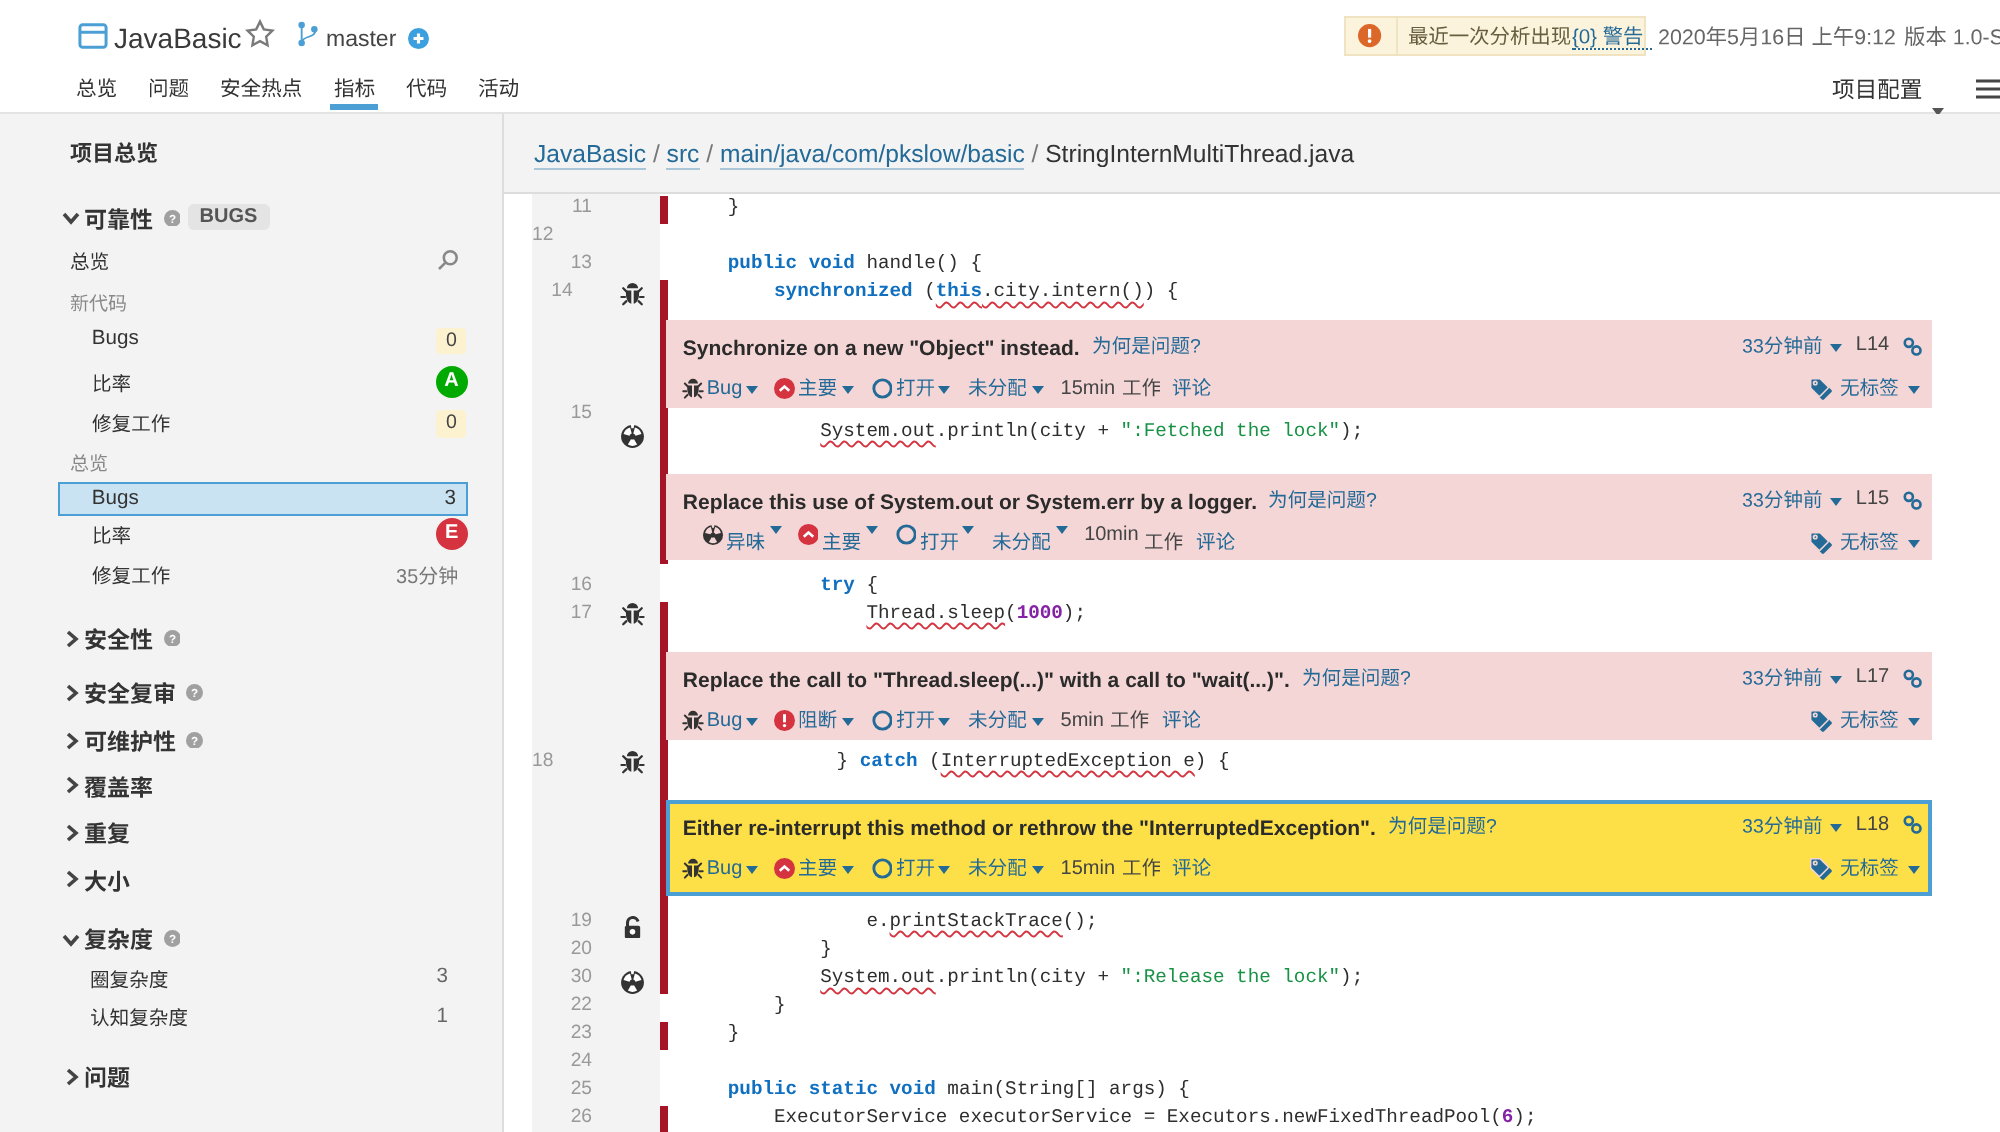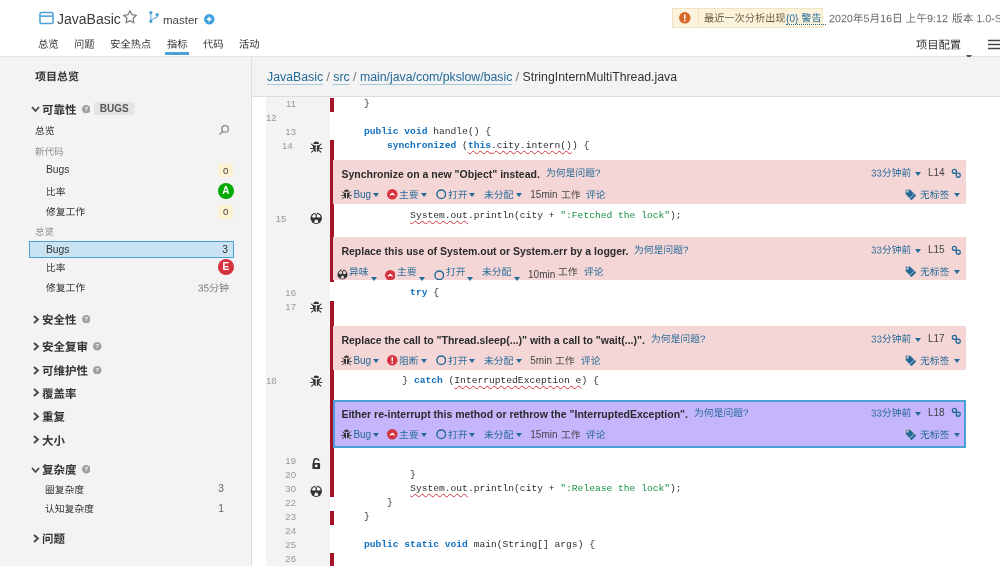--- a/index.html
+++ b/index.html
@@ -220,33 +220,33 @@
   </svg>
 <div class="abs" style="left:252px;top:57px;width:748px;height:509px;background:#f3f3f3"></div>
 <div class="abs" style="left:267px;top:70px;font-size:12.3px;color:#333"><a style="color:#236a97;text-decoration:none;border-bottom:1px solid #a9c7d9">JavaBasic</a><span style="color:#777"> / </span><a style="color:#236a97;text-decoration:none;border-bottom:1px solid #a9c7d9">src</a><span style="color:#777"> / </span><a style="color:#236a97;text-decoration:none;border-bottom:1px solid #a9c7d9">main/java/com/pkslow/basic</a><span style="color:#777"> / </span><span>StringInternMultiThread.java</span></div>
 <div class="abs" style="left:252px;top:96px;width:748px;height:470px;background:#fff;border-top:1px solid #ddd">
     <div class="abs" style="left:14px;top:0;width:64px;height:470px;background:#f3f3f3"></div>
     <span class="abs" style="left:14px;top:-0.5px;width:30px;text-align:right;font-size:9.6px;line-height:14.1px;color:#999">11</span>
     <pre class="abs" style="left:88.8px;top:-0.5px">    }</pre>
     <span class="abs" style="left:14px;top:13.6px;width:30px;text-align:left;font-size:9.6px;line-height:14.1px;color:#999">12</span>
     <span class="abs" style="left:14px;top:27.7px;width:30px;text-align:right;font-size:9.6px;line-height:14.1px;color:#999">13</span>
     <pre class="abs" style="left:88.8px;top:27.7px">    <span class="k">public</span> <span class="k">void</span> handle() {</pre>
-    <span class="abs" style="left:30px;top:41.8px;width:30px;text-align:left;font-size:9.6px;line-height:14.1px;color:#999">14</span>
+    <span class="abs" style="left:14px;top:41.8px;width:30px;text-align:center;font-size:9.6px;line-height:14.1px;color:#999">14</span>
     <span class="abs" style="left:58px;top:43.599999999999994px">
       <svg width="12.5" height="12.5" viewBox="0 0 14 14" style="display:block">
         <g stroke="#333" stroke-width="1.25" stroke-linecap="round" fill="none">
           <path d="M3.7 5.4 1.8 3.5 M10.3 5.4 12.2 3.5 M2.8 8.4 0.8 8.4 M11.2 8.4 13.2 8.4 M3.6 10.7 1.8 12.5 M10.4 10.7 12.2 12.5"></path>
         </g>
         <path d="M3.85 3.45 a3.15 2.9 0 0 1 6.3 0 z" fill="#333"></path>
         <path d="M6.35 4.75 L3.5 4.75 C3.1 6.6 3.3 9.4 4.6 11.1 C5.1 11.7 5.8 12.1 6.35 12.2 Z" fill="#333"></path>
         <path d="M7.65 4.75 L10.5 4.75 C10.9 6.6 10.7 9.4 9.4 11.1 C8.9 11.7 8.2 12.1 7.65 12.2 Z" fill="#333"></path>
       </svg>
     </span>
     <pre class="abs" style="left:88.8px;top:41.8px">        <span class="k">synchronized</span> (<span class="wavy"><span class="k">this</span>.city.intern()</span>) {</pre>
-    <span class="abs" style="left:14px;top:115px;width:30px;text-align:center;font-size:9.6px;line-height:14.1px;color:#999">15</span>
+    <span class="abs" style="left:14px;top:103px;width:30px;text-align:right;font-size:9.6px;line-height:14.1px;color:#999">15</span>
     <span class="abs" style="left:58px;top:114.5px">
       <svg width="12.5" height="12.5" viewBox="0 0 14 14" style="display:block">
         <circle cx="7" cy="7" r="6.4" fill="#333"></circle>
         <path d="M7.85 8.47 A1.7 1.7 0 0 1 6.15 8.47 L4.40 11.50 A5.2 5.2 0 0 0 9.60 11.50 Z" fill="#fff"></path>
         <path d="M7.44 5.36 A1.7 1.7 0 0 1 8.64 6.56 L12.02 5.65 A5.2 5.2 0 0 0 8.35 1.98 Z" fill="#fff"></path>
         <path d="M5.36 6.56 A1.7 1.7 0 0 1 6.56 5.36 L5.65 1.98 A5.2 5.2 0 0 0 1.98 5.65 Z" fill="#fff"></path>
         <path d="M6.36 2.44 A4.6 4.6 0 0 1 7.64 2.44 L8.03 -0.33 A7.4 7.4 0 0 0 5.97 -0.33 Z" fill="#fff"></path>
       </svg>
     </span>
     <pre class="abs" style="left:88.8px;top:111.5px">            <span class="wavy">System.out</span>.println(city + <span class="s">":Fetched the lock"</span>);</pre>
@@ -256,40 +256,42 @@
     <span class="abs" style="left:58px;top:204.4px">
       <svg width="12.5" height="12.5" viewBox="0 0 14 14" style="display:block">
         <g stroke="#333" stroke-width="1.25" stroke-linecap="round" fill="none">
           <path d="M3.7 5.4 1.8 3.5 M10.3 5.4 12.2 3.5 M2.8 8.4 0.8 8.4 M11.2 8.4 13.2 8.4 M3.6 10.7 1.8 12.5 M10.4 10.7 12.2 12.5"></path>
         </g>
         <path d="M3.85 3.45 a3.15 2.9 0 0 1 6.3 0 z" fill="#333"></path>
         <path d="M6.35 4.75 L3.5 4.75 C3.1 6.6 3.3 9.4 4.6 11.1 C5.1 11.7 5.8 12.1 6.35 12.2 Z" fill="#333"></path>
         <path d="M7.65 4.75 L10.5 4.75 C10.9 6.6 10.7 9.4 9.4 11.1 C8.9 11.7 8.2 12.1 7.65 12.2 Z" fill="#333"></path>
       </svg>
     </span>
+    <pre class="abs" style="left:88.8px;top:202.6px">                <span class="wavy">Thread.sleep</span>(<span class="c">1000</span>);</pre>
     <span class="abs" style="left:14px;top:276.6px;width:30px;font-size:9.6px;line-height:14.1px;color:#999">18</span>
     <span class="abs" style="left:58px;top:278.40000000000003px">
       <svg width="12.5" height="12.5" viewBox="0 0 14 14" style="display:block">
         <g stroke="#333" stroke-width="1.25" stroke-linecap="round" fill="none">
           <path d="M3.7 5.4 1.8 3.5 M10.3 5.4 12.2 3.5 M2.8 8.4 0.8 8.4 M11.2 8.4 13.2 8.4 M3.6 10.7 1.8 12.5 M10.4 10.7 12.2 12.5"></path>
         </g>
         <path d="M3.85 3.45 a3.15 2.9 0 0 1 6.3 0 z" fill="#333"></path>
         <path d="M6.35 4.75 L3.5 4.75 C3.1 6.6 3.3 9.4 4.6 11.1 C5.1 11.7 5.8 12.1 6.35 12.2 Z" fill="#333"></path>
         <path d="M7.65 4.75 L10.5 4.75 C10.9 6.6 10.7 9.4 9.4 11.1 C8.9 11.7 8.2 12.1 7.65 12.2 Z" fill="#333"></path>
       </svg>
     </span>
-    <pre class="abs" style="left:81px;top:276.6px">            } <span class="k">catch</span> (<span class="wavy">InterruptedException e</span>) {</pre>
+    <pre class="abs" style="left:97px;top:276.6px">            } <span class="k">catch</span> (<span class="wavy">InterruptedException e</span>) {</pre>
     <span class="abs" style="left:14px;top:356.7px;width:30px;text-align:right;font-size:9.6px;line-height:14.1px;color:#999">19</span>
     <span class="abs" style="left:58px;top:359.9px">
       <svg width="12.5" height="12.5" viewBox="0 0 14 14" style="display:block">
         <path d="M4.2 7.2 V4.8 a3 3 0 0 1 5.9 -0.6" stroke="#333" stroke-width="1.7" fill="none"></path>
         <rect x="2.7" y="6.6" width="8.6" height="7" rx="1" fill="#333"></rect>
         <circle cx="7" cy="10" r="1.55" fill="#fff"></circle>
       </svg>
     </span>
+    <pre class="abs" style="left:88.8px;top:356.7px">                e.<span class="wavy">printStackTrace</span>();</pre>
     <span class="abs" style="left:14px;top:370.8px;width:30px;text-align:right;font-size:9.6px;line-height:14.1px;color:#999">20</span>
     <pre class="abs" style="left:88.8px;top:370.8px">            }</pre>
     <span class="abs" style="left:14px;top:384.9px;width:30px;text-align:right;font-size:9.6px;line-height:14.1px;color:#999">30</span>
     <span class="abs" style="left:58px;top:387.9px">
       <svg width="12.5" height="12.5" viewBox="0 0 14 14" style="display:block">
         <circle cx="7" cy="7" r="6.4" fill="#333"></circle>
         <path d="M7.85 8.47 A1.7 1.7 0 0 1 6.15 8.47 L4.40 11.50 A5.2 5.2 0 0 0 9.60 11.50 Z" fill="#fff"></path>
         <path d="M7.44 5.36 A1.7 1.7 0 0 1 8.64 6.56 L12.02 5.65 A5.2 5.2 0 0 0 8.35 1.98 Z" fill="#fff"></path>
         <path d="M5.36 6.56 A1.7 1.7 0 0 1 6.56 5.36 L5.65 1.98 A5.2 5.2 0 0 0 1.98 5.65 Z" fill="#fff"></path>
         <path d="M6.36 2.44 A4.6 4.6 0 0 1 7.64 2.44 L8.03 -0.33 A7.4 7.4 0 0 0 5.97 -0.33 Z" fill="#fff"></path>
@@ -297,20 +299,21 @@
     </span>
     <pre class="abs" style="left:88.8px;top:384.9px">            <span class="wavy">System.out</span>.println(city + <span class="s">":Release the lock"</span>);</pre>
     <span class="abs" style="left:14px;top:399.0px;width:30px;text-align:right;font-size:9.6px;line-height:14.1px;color:#999">22</span>
     <pre class="abs" style="left:88.8px;top:399.0px">        }</pre>
     <span class="abs" style="left:14px;top:413.1px;width:30px;text-align:right;font-size:9.6px;line-height:14.1px;color:#999">23</span>
     <pre class="abs" style="left:88.8px;top:413.1px">    }</pre>
     <span class="abs" style="left:14px;top:427.2px;width:30px;text-align:right;font-size:9.6px;line-height:14.1px;color:#999">24</span>
     <span class="abs" style="left:14px;top:441.3px;width:30px;text-align:right;font-size:9.6px;line-height:14.1px;color:#999">25</span>
     <pre class="abs" style="left:88.8px;top:441.3px">    <span class="k">public</span> <span class="k">static</span> <span class="k">void</span> main(String[] args) {</pre>
     <span class="abs" style="left:14px;top:455.4px;width:30px;text-align:right;font-size:9.6px;line-height:14.1px;color:#999">26</span>
+    <pre class="abs" style="left:88.8px;top:455.4px">        ExecutorService executorService = Executors.newFixedThreadPool(<span class="c">6</span>);</pre>
     <div class="abs" style="left:78px;top:0.5px;width:3.5px;height:14.1px;background:#a51527"></div>
     <div class="abs" style="left:78px;top:42.8px;width:3.5px;height:142.2px;background:#a51527"></div>
     <div class="abs" style="left:78px;top:203.6px;width:3.5px;height:196.4px;background:#a51527"></div>
     <div class="abs" style="left:78px;top:414.1px;width:3.5px;height:14.099999999999966px;background:#a51527"></div>
     <div class="abs" style="left:78px;top:456.4px;width:3.5px;height:13.600000000000023px;background:#a51527"></div>
     <div class="abs" style="left:81.4px;top:62.8px;width:632.2px;height:43.8px;background:#f4d6d6;">
       <div style="position:absolute;left:8px;top:7px;font-size:10.5px;font-weight:bold;color:#2b2b2b;white-space:nowrap">Synchronize on a new "Object" instead.&nbsp; <svg style="vertical-align:-1.5px;" width="54.5" height="12.2" viewBox="0 -9.31 54.5 12.2">
           <path d="M1.6 -7.7C2 -7.2 2.4 -6.6 2.6 -6.2L3.3 -6.5C3.1 -6.9 2.6 -7.5 2.2 -8ZM4.9 -3.6C5.4 -3 6 -2.2 6.2 -1.7L6.9 -2C6.6 -2.6 6 -3.4 5.5 -3.9ZM4 -8.2V-7.1C4 -6.7 4 -6.3 4 -5.9H0.8V-5.1H3.9C3.7 -3.4 2.9 -1.4 0.5 0.1C0.7 0.2 1 0.5 1.1 0.6C3.6 -1 4.4 -3.2 4.7 -5.1H8C7.9 -1.8 7.8 -0.5 7.5 -0.2C7.4 -0.1 7.2 -0 7 -0C6.8 -0 6.2 -0 5.5 -0.1C5.7 0.1 5.8 0.4 5.8 0.7C6.4 0.7 7 0.7 7.3 0.7C7.7 0.6 7.9 0.6 8.1 0.3C8.5 -0.2 8.7 -1.6 8.8 -5.5C8.8 -5.6 8.8 -5.9 8.8 -5.9H4.7C4.8 -6.3 4.8 -6.7 4.8 -7V-8.2Z M13.1 -7.3V-6.6H17.8V-0.2C17.8 -0 17.7 0 17.5 0C17.3 0 16.6 0 15.8 0C15.9 0.2 16 0.6 16.1 0.8C17 0.8 17.7 0.8 18 0.6C18.4 0.5 18.5 0.3 18.5 -0.2V-6.6H19.2V-7.3ZM14.1 -4.5H15.8V-2.5H14.1ZM13.4 -5.2V-1.1H14.1V-1.8H16.5V-5.2ZM12.4 -8.2C11.9 -6.8 11.1 -5.3 10.2 -4.4C10.3 -4.2 10.5 -3.8 10.6 -3.6C10.9 -4 11.2 -4.4 11.5 -4.8V0.8H12.2V-6C12.6 -6.7 12.9 -7.3 13.1 -8Z M21.9 -5.9H27V-5.1H21.9ZM21.9 -7.3H27V-6.5H21.9ZM21.2 -7.8V-4.6H27.8V-7.8ZM21.9 -2.9C21.6 -1.5 21 -0.4 19.9 0.3C20.1 0.4 20.4 0.7 20.5 0.8C21.1 0.3 21.7 -0.3 22 -1.1C22.8 0.3 24.1 0.6 26.1 0.6H28.8C28.8 0.4 28.9 0.1 29 -0.1C28.5 -0.1 26.5 -0.1 26.1 -0.1C25.7 -0.1 25.3 -0.1 25 -0.2V-1.5H28.2V-2.2H25V-3.3H28.8V-3.9H20.2V-3.3H24.2V-0.3C23.4 -0.5 22.7 -1 22.4 -1.9C22.5 -2.2 22.5 -2.5 22.6 -2.8Z M30.3 -6V0.8H31V-6ZM30.4 -7.8C30.9 -7.2 31.6 -6.5 31.9 -6.1L32.4 -6.5C32.1 -6.9 31.4 -7.6 30.9 -8.1ZM32.9 -7.7V-7H37.6V-0.2C37.6 -0.1 37.5 -0 37.3 -0C37.2 -0 36.6 0 36 -0C36.1 0.2 36.2 0.5 36.2 0.7C37 0.7 37.6 0.7 37.9 0.6C38.2 0.5 38.3 0.2 38.3 -0.2V-7.7ZM32.6 -5.3V-1H33.2V-1.6H36V-5.3ZM33.2 -4.6H35.3V-2.3H33.2Z M40.9 -6H42.9V-5.3H40.9ZM40.9 -7.3H42.9V-6.5H40.9ZM40.3 -7.8V-4.7H43.6V-7.8ZM46 -5.2C45.9 -2.7 45.7 -1.4 43.7 -0.8C43.8 -0.6 44 -0.4 44 -0.3C46.3 -1 46.6 -2.4 46.6 -5.2ZM46.4 -1.8C47 -1.4 47.7 -0.7 48.1 -0.3L48.5 -0.8C48.2 -1.2 47.4 -1.8 46.8 -2.2ZM40.4 -3C40.4 -1.5 40.2 -0.4 39.5 0.4C39.7 0.5 40 0.7 40.1 0.8C40.4 0.3 40.7 -0.3 40.8 -1C41.7 0.3 43.1 0.6 45.2 0.6H48.4C48.4 0.4 48.5 0.1 48.6 -0.1C48.1 -0 45.7 -0 45.2 -0C44.1 -0 43.1 -0.1 42.3 -0.4V-1.8H43.9V-2.4H42.3V-3.4H44.1V-4H39.7V-3.4H41.7V-0.8C41.4 -1 41.1 -1.3 40.9 -1.7C41 -2.1 41 -2.5 41 -2.9ZM44.5 -6.2V-2.1H45.1V-5.7H47.4V-2.1H48.1V-6.2H46.2C46.4 -6.5 46.5 -6.9 46.6 -7.2H48.6V-7.8H44.1V-7.2H45.9C45.8 -6.9 45.7 -6.5 45.6 -6.2Z M54.1 -4.9Q54.1 -4.6 54 -4.3Q53.9 -4 53.7 -3.8Q53.5 -3.5 53 -3.2L52.7 -2.9Q52.3 -2.7 52.1 -2.4Q52 -2.1 52 -1.8H51.1Q51.1 -2.1 51.2 -2.4Q51.3 -2.6 51.5 -2.8Q51.6 -3 51.8 -3.2Q52 -3.3 52.2 -3.5Q52.4 -3.6 52.6 -3.7Q52.8 -3.9 52.9 -4Q53 -4.2 53.1 -4.4Q53.2 -4.6 53.2 -4.9Q53.2 -5.4 52.8 -5.8Q52.5 -6.1 51.8 -6.1Q51.1 -6.1 50.7 -5.7Q50.3 -5.4 50.3 -4.8L49.4 -4.9Q49.5 -5.8 50.1 -6.3Q50.8 -6.8 51.8 -6.8Q52.9 -6.8 53.5 -6.3Q54.1 -5.8 54.1 -4.9ZM51.1 0V-1H52V0Z" fill="#236a97"></path>
         </svg></div>
       <div style="position:absolute;right:4.5px;top:7px;display:flex;align-items:center;white-space:nowrap">
@@ -409,21 +412,21 @@
         <span style="font-size:10px;color:#444;margin-left:7px">L15</span>
         <span style="margin-left:6px">
           <svg width="10.5" height="10.5" viewBox="0 0 16 16" style="display:block">
             <g fill="none" stroke="#236a97" stroke-width="2">
               <circle cx="5.2" cy="5.2" r="3.1"></circle>
               <circle cx="11" cy="11" r="3.1"></circle>
             </g>
           </svg>
         </span>
       </div>
-      <div style="position:absolute;left:4px;top:25.5px;display:flex;align-items:flex-end;white-space:nowrap">
+      <div style="position:absolute;left:18px;top:25.5px;display:flex;align-items:flex-start;white-space:nowrap">
         <svg width="11" height="11" viewBox="0 0 14 14" style="display:block">
           <circle cx="7" cy="7" r="6.4" fill="#333"></circle>
           <path d="M7.85 8.47 A1.7 1.7 0 0 1 6.15 8.47 L4.40 11.50 A5.2 5.2 0 0 0 9.60 11.50 Z" fill="#f4d6d6"></path>
           <path d="M7.44 5.36 A1.7 1.7 0 0 1 8.64 6.56 L12.02 5.65 A5.2 5.2 0 0 0 8.35 1.98 Z" fill="#f4d6d6"></path>
           <path d="M5.36 6.56 A1.7 1.7 0 0 1 6.56 5.36 L5.65 1.98 A5.2 5.2 0 0 0 1.98 5.65 Z" fill="#f4d6d6"></path>
           <path d="M6.36 2.44 A4.6 4.6 0 0 1 7.64 2.44 L8.03 -0.33 A7.4 7.4 0 0 0 5.97 -0.33 Z" fill="#f4d6d6"></path>
         </svg>
         <span style="margin-left:1px"><svg style="vertical-align:-2.2px;" width="19.6" height="12.2" viewBox="0 -9.31 19.6 12.2">
             <path d="M6.4 -3.3V-2.2H3.3L3.3 -2.5V-3.3H2.6V-2.5L2.5 -2.2H0.5V-1.5H2.4C2.2 -0.9 1.7 -0.2 0.5 0.3C0.7 0.4 0.9 0.6 1 0.8C2.5 0.2 3 -0.7 3.2 -1.5H6.4V0.8H7.1V-1.5H9.3V-2.2H7.1V-3.3ZM1.4 -7.4V-4.8C1.4 -3.8 1.8 -3.6 3.5 -3.6C3.8 -3.6 7 -3.6 7.4 -3.6C8.7 -3.6 9 -3.9 9.1 -5C8.9 -5 8.6 -5.1 8.4 -5.2C8.3 -4.4 8.2 -4.3 7.4 -4.3C6.7 -4.3 3.9 -4.3 3.4 -4.3C2.3 -4.3 2.1 -4.4 2.1 -4.8V-5.4H8.1V-7.8H1.4ZM2.1 -7.1H7.4V-6H2.1Z M15.8 -8.2V-6.6H13.8V-5.9H15.8V-4.3H13.4V-3.5H15.5C14.9 -2.2 13.9 -1 12.8 -0.4C13 -0.2 13.2 0 13.3 0.2C14.3 -0.4 15.2 -1.5 15.8 -2.7V0.8H16.6V-2.7C17.1 -1.5 17.9 -0.5 18.7 0.2C18.8 0 19.1 -0.3 19.2 -0.4C18.3 -1 17.4 -2.3 16.9 -3.5H19.1V-4.3H16.6V-5.9H18.7V-6.6H16.6V-8.2ZM10.5 -7.3V-0.9H11.2V-1.6H13.1V-7.3ZM11.2 -6.6H12.4V-2.3H11.2Z" fill="#236a97"></path>
           </svg></span>
@@ -562,21 +565,21 @@
           <path fill="#236a97" stroke="#f4d6d6" stroke-width="1.1" d="M0.5 7V1.5a1 1 0 0 1 1-1h5.5a1 1 0 0 1 .7.3l5.3 5.3a1 1 0 0 1 0 1.4l-5.5 5.5a1 1 0 0 1-1.4 0L0.8 7.7A1 1 0 0 1 .5 7zM3.8 2.3A1.3 1.3 0 1 0 3.8 4.9 1.3 1.3 0 0 0 3.8 2.3z"></path>
         </svg>
         <span style="margin-left:4px"><svg style="vertical-align:-2.2px;" width="29.4" height="12.2" viewBox="0 -9.31 29.4 12.2">
             <path d="M1.1 -7.6V-6.9H4.4C4.3 -6.2 4.3 -5.4 4.2 -4.7H0.5V-4H4.1C3.7 -2.3 2.7 -0.7 0.4 0.2C0.6 0.3 0.8 0.6 0.9 0.8C3.4 -0.2 4.4 -2 4.8 -4H5V-0.6C5 0.3 5.3 0.6 6.3 0.6C6.5 0.6 7.9 0.6 8.1 0.6C9.1 0.6 9.3 0.1 9.4 -1.4C9.2 -1.5 8.9 -1.6 8.7 -1.7C8.6 -0.4 8.6 -0.2 8.1 -0.2C7.8 -0.2 6.6 -0.2 6.4 -0.2C5.9 -0.2 5.8 -0.2 5.8 -0.6V-4H9.3V-4.7H4.9C5 -5.4 5.1 -6.1 5.1 -6.9H8.8V-7.6Z M14.4 -7.5V-6.8H18.6V-7.5ZM17.4 -3.2C17.9 -2.2 18.4 -0.9 18.5 -0.2L19.2 -0.4C19 -1.2 18.5 -2.4 18.1 -3.4ZM14.6 -3.4C14.4 -2.3 13.9 -1.3 13.4 -0.6C13.5 -0.5 13.8 -0.3 14 -0.2C14.5 -0.9 15 -2.1 15.3 -3.2ZM13.9 -5.1V-4.4H16V-0.2C16 -0 16 -0 15.8 0C15.7 0 15.3 0 14.7 -0C14.8 0.2 15 0.5 15 0.7C15.7 0.7 16.1 0.7 16.4 0.6C16.7 0.5 16.8 0.3 16.8 -0.2V-4.4H19.2V-5.1ZM11.8 -8.2V-6.2H10.3V-5.5H11.6C11.3 -4.3 10.7 -2.8 10 -2.1C10.2 -1.9 10.4 -1.6 10.4 -1.4C10.9 -2 11.4 -3.1 11.8 -4.1V0.8H12.5V-4.4C12.8 -3.9 13.2 -3.3 13.4 -2.9L13.8 -3.5C13.6 -3.8 12.8 -4.9 12.5 -5.2V-5.5H13.8V-6.2H12.5V-8.2Z M23.8 -2.7C24.1 -2.1 24.5 -1.3 24.6 -0.7L25.2 -1C25.1 -1.5 24.7 -2.3 24.3 -3ZM21.3 -2.5C21.7 -1.9 22.2 -1.1 22.4 -0.6L23 -0.9C22.8 -1.4 22.3 -2.1 21.9 -2.7ZM26.5 -3.9H22.5V-3.3H26.5ZM25.2 -8.3C25 -7.6 24.5 -6.9 24 -6.4C24.1 -6.4 24.3 -6.3 24.4 -6.2C23.4 -5 21.6 -4.1 19.9 -3.6C20.1 -3.5 20.3 -3.2 20.4 -3C21.1 -3.3 21.8 -3.6 22.5 -3.9C23.2 -4.4 23.9 -4.8 24.5 -5.4C25.5 -4.4 27.2 -3.5 28.6 -3.1C28.7 -3.3 28.9 -3.6 29 -3.7C27.6 -4.1 25.8 -4.9 24.9 -5.7L25.1 -6L24.8 -6.2C24.9 -6.3 25.1 -6.5 25.2 -6.8H26.1C26.4 -6.3 26.8 -5.8 26.9 -5.5L27.6 -5.6C27.5 -5.9 27.2 -6.4 26.9 -6.8H28.8V-7.4H25.6C25.7 -7.6 25.8 -7.9 25.9 -8.1ZM21.4 -8.3C21.1 -7.3 20.6 -6.3 20 -5.7C20.1 -5.6 20.4 -5.4 20.6 -5.3C20.9 -5.7 21.2 -6.2 21.5 -6.8H22C22.2 -6.3 22.4 -5.8 22.5 -5.5L23.2 -5.7C23.1 -6 22.9 -6.4 22.7 -6.8H24.3V-7.4H21.8C21.9 -7.6 22 -7.9 22.1 -8.1ZM27 -2.9C26.6 -2 26 -0.9 25.5 -0.1H20.2V0.5H28.8V-0.1H26.3C26.8 -0.9 27.3 -1.9 27.7 -2.7Z" fill="#236a97"></path>
           </svg></span>
         <span style="margin-left:4px;display:flex;align-items:center">
           <span style="display:inline-block;width:0;height:0;border-left:3.5px solid transparent;border-right:3.5px solid transparent;border-top:4px solid #236a97;transform:translateY(1px)"></span>
         </span>
       </div>
     </div>
-    <div class="abs" style="left:81.4px;top:302.9px;width:632.2px;height:47.8px;background:#c4b5fd;border:2px solid #4b9fd5;">
+    <div class="abs" style="left:81.4px;top:302.9px;width:632.2px;height:47.8px;background:#fde047;border:2px solid #4b9fd5;">
       <div style="position:absolute;left:6px;top:5px;font-size:10.5px;font-weight:bold;color:#2b2b2b;white-space:nowrap">Either re-interrupt this method or rethrow the "InterruptedException".&nbsp; <svg style="vertical-align:-1.5px;" width="54.5" height="12.2" viewBox="0 -9.31 54.5 12.2">
           <path d="M1.6 -7.7C2 -7.2 2.4 -6.6 2.6 -6.2L3.3 -6.5C3.1 -6.9 2.6 -7.5 2.2 -8ZM4.9 -3.6C5.4 -3 6 -2.2 6.2 -1.7L6.9 -2C6.6 -2.6 6 -3.4 5.5 -3.9ZM4 -8.2V-7.1C4 -6.7 4 -6.3 4 -5.9H0.8V-5.1H3.9C3.7 -3.4 2.9 -1.4 0.5 0.1C0.7 0.2 1 0.5 1.1 0.6C3.6 -1 4.4 -3.2 4.7 -5.1H8C7.9 -1.8 7.8 -0.5 7.5 -0.2C7.4 -0.1 7.2 -0 7 -0C6.8 -0 6.2 -0 5.5 -0.1C5.7 0.1 5.8 0.4 5.8 0.7C6.4 0.7 7 0.7 7.3 0.7C7.7 0.6 7.9 0.6 8.1 0.3C8.5 -0.2 8.7 -1.6 8.8 -5.5C8.8 -5.6 8.8 -5.9 8.8 -5.9H4.7C4.8 -6.3 4.8 -6.7 4.8 -7V-8.2Z M13.1 -7.3V-6.6H17.8V-0.2C17.8 -0 17.7 0 17.5 0C17.3 0 16.6 0 15.8 0C15.9 0.2 16 0.6 16.1 0.8C17 0.8 17.7 0.8 18 0.6C18.4 0.5 18.5 0.3 18.5 -0.2V-6.6H19.2V-7.3ZM14.1 -4.5H15.8V-2.5H14.1ZM13.4 -5.2V-1.1H14.1V-1.8H16.5V-5.2ZM12.4 -8.2C11.9 -6.8 11.1 -5.3 10.2 -4.4C10.3 -4.2 10.5 -3.8 10.6 -3.6C10.9 -4 11.2 -4.4 11.5 -4.8V0.8H12.2V-6C12.6 -6.7 12.9 -7.3 13.1 -8Z M21.9 -5.9H27V-5.1H21.9ZM21.9 -7.3H27V-6.5H21.9ZM21.2 -7.8V-4.6H27.8V-7.8ZM21.9 -2.9C21.6 -1.5 21 -0.4 19.9 0.3C20.1 0.4 20.4 0.7 20.5 0.8C21.1 0.3 21.7 -0.3 22 -1.1C22.8 0.3 24.1 0.6 26.1 0.6H28.8C28.8 0.4 28.9 0.1 29 -0.1C28.5 -0.1 26.5 -0.1 26.1 -0.1C25.7 -0.1 25.3 -0.1 25 -0.2V-1.5H28.2V-2.2H25V-3.3H28.8V-3.9H20.2V-3.3H24.2V-0.3C23.4 -0.5 22.7 -1 22.4 -1.9C22.5 -2.2 22.5 -2.5 22.6 -2.8Z M30.3 -6V0.8H31V-6ZM30.4 -7.8C30.9 -7.2 31.6 -6.5 31.9 -6.1L32.4 -6.5C32.1 -6.9 31.4 -7.6 30.9 -8.1ZM32.9 -7.7V-7H37.6V-0.2C37.6 -0.1 37.5 -0 37.3 -0C37.2 -0 36.6 0 36 -0C36.1 0.2 36.2 0.5 36.2 0.7C37 0.7 37.6 0.7 37.9 0.6C38.2 0.5 38.3 0.2 38.3 -0.2V-7.7ZM32.6 -5.3V-1H33.2V-1.6H36V-5.3ZM33.2 -4.6H35.3V-2.3H33.2Z M40.9 -6H42.9V-5.3H40.9ZM40.9 -7.3H42.9V-6.5H40.9ZM40.3 -7.8V-4.7H43.6V-7.8ZM46 -5.2C45.9 -2.7 45.7 -1.4 43.7 -0.8C43.8 -0.6 44 -0.4 44 -0.3C46.3 -1 46.6 -2.4 46.6 -5.2ZM46.4 -1.8C47 -1.4 47.7 -0.7 48.1 -0.3L48.5 -0.8C48.2 -1.2 47.4 -1.8 46.8 -2.2ZM40.4 -3C40.4 -1.5 40.2 -0.4 39.5 0.4C39.7 0.5 40 0.7 40.1 0.8C40.4 0.3 40.7 -0.3 40.8 -1C41.7 0.3 43.1 0.6 45.2 0.6H48.4C48.4 0.4 48.5 0.1 48.6 -0.1C48.1 -0 45.7 -0 45.2 -0C44.1 -0 43.1 -0.1 42.3 -0.4V-1.8H43.9V-2.4H42.3V-3.4H44.1V-4H39.7V-3.4H41.7V-0.8C41.4 -1 41.1 -1.3 40.9 -1.7C41 -2.1 41 -2.5 41 -2.9ZM44.5 -6.2V-2.1H45.1V-5.7H47.4V-2.1H48.1V-6.2H46.2C46.4 -6.5 46.5 -6.9 46.6 -7.2H48.6V-7.8H44.1V-7.2H45.9C45.8 -6.9 45.7 -6.5 45.6 -6.2Z M54.1 -4.9Q54.1 -4.6 54 -4.3Q53.9 -4 53.7 -3.8Q53.5 -3.5 53 -3.2L52.7 -2.9Q52.3 -2.7 52.1 -2.4Q52 -2.1 52 -1.8H51.1Q51.1 -2.1 51.2 -2.4Q51.3 -2.6 51.5 -2.8Q51.6 -3 51.8 -3.2Q52 -3.3 52.2 -3.5Q52.4 -3.6 52.6 -3.7Q52.8 -3.9 52.9 -4Q53 -4.2 53.1 -4.4Q53.2 -4.6 53.2 -4.9Q53.2 -5.4 52.8 -5.8Q52.5 -6.1 51.8 -6.1Q51.1 -6.1 50.7 -5.7Q50.3 -5.4 50.3 -4.8L49.4 -4.9Q49.5 -5.8 50.1 -6.3Q50.8 -6.8 51.8 -6.8Q52.9 -6.8 53.5 -6.3Q54.1 -5.8 54.1 -4.9ZM51.1 0V-1H52V0Z" fill="#236a97"></path>
         </svg></div>
       <div style="position:absolute;right:2.5px;top:5px;display:flex;white-space:nowrap">
         <svg style="vertical-align:-2.2px;" width="40.3" height="12.2" viewBox="0 -9.31 40.3 12.2">
           <path d="M5 -1.9Q5 -0.9 4.4 -0.4Q3.8 0.1 2.7 0.1Q1.7 0.1 1.1 -0.4Q0.5 -0.8 0.4 -1.7L1.3 -1.8Q1.4 -0.6 2.7 -0.6Q3.4 -0.6 3.8 -0.9Q4.1 -1.3 4.1 -1.9Q4.1 -2.4 3.7 -2.7Q3.3 -3.1 2.5 -3.1H2V-3.8H2.5Q3.2 -3.8 3.6 -4.1Q3.9 -4.4 3.9 -5Q3.9 -5.5 3.6 -5.8Q3.3 -6.1 2.7 -6.1Q2.1 -6.1 1.8 -5.8Q1.4 -5.6 1.4 -5L0.5 -5.1Q0.6 -5.9 1.2 -6.4Q1.8 -6.8 2.7 -6.8Q3.7 -6.8 4.3 -6.4Q4.8 -5.9 4.8 -5.1Q4.8 -4.4 4.5 -4Q4.1 -3.6 3.4 -3.5V-3.4Q4.2 -3.4 4.6 -2.9Q5 -2.5 5 -1.9Z M10.5 -1.9Q10.5 -0.9 9.9 -0.4Q9.3 0.1 8.2 0.1Q7.2 0.1 6.5 -0.4Q5.9 -0.8 5.8 -1.7L6.7 -1.8Q6.9 -0.6 8.2 -0.6Q8.8 -0.6 9.2 -0.9Q9.6 -1.3 9.6 -1.9Q9.6 -2.4 9.2 -2.7Q8.7 -3.1 7.9 -3.1H7.4V-3.8H7.9Q8.6 -3.8 9 -4.1Q9.4 -4.4 9.4 -5Q9.4 -5.5 9.1 -5.8Q8.8 -6.1 8.1 -6.1Q7.6 -6.1 7.2 -5.8Q6.9 -5.6 6.8 -5L5.9 -5.1Q6 -5.9 6.6 -6.4Q7.2 -6.8 8.1 -6.8Q9.2 -6.8 9.7 -6.4Q10.3 -5.9 10.3 -5.1Q10.3 -4.4 9.9 -4Q9.6 -3.6 8.9 -3.5V-3.4Q9.6 -3.4 10 -2.9Q10.5 -2.5 10.5 -1.9Z M17.5 -8.1 16.8 -7.8C17.5 -6.3 18.7 -4.7 19.7 -3.9C19.9 -4 20.1 -4.3 20.3 -4.5C19.3 -5.2 18.1 -6.7 17.5 -8.1ZM14.1 -8C13.5 -6.5 12.5 -5.2 11.3 -4.3C11.5 -4.2 11.8 -3.9 12 -3.8C12.2 -4 12.5 -4.2 12.7 -4.5V-3.8H14.6C14.4 -2.1 13.9 -0.6 11.5 0.2C11.7 0.3 11.9 0.6 12 0.8C14.5 -0.1 15.1 -1.9 15.4 -3.8H18.1C18 -1.4 17.8 -0.4 17.6 -0.1C17.5 -0 17.3 -0 17.1 -0C16.9 -0 16.3 -0 15.7 -0.1C15.8 0.1 15.9 0.4 15.9 0.7C16.5 0.7 17.1 0.7 17.5 0.7C17.8 0.6 18 0.6 18.2 0.3C18.6 -0 18.7 -1.2 18.8 -4.2C18.9 -4.3 18.9 -4.5 18.9 -4.5H12.8C13.6 -5.4 14.4 -6.6 14.9 -7.8Z M27.1 -5.4V-3.1H25.8V-5.4ZM27.8 -5.4H29.2V-3.1H27.8ZM27.1 -8.2V-6.2H25.1V-1.8H25.8V-2.4H27.1V0.8H27.8V-2.4H29.2V-1.9H29.9V-6.2H27.8V-8.2ZM22.5 -8.2C22.2 -7.3 21.6 -6.4 21.1 -5.8C21.2 -5.7 21.4 -5.3 21.4 -5.1C21.8 -5.5 22.1 -5.9 22.4 -6.4H24.8V-7.1H22.8C22.9 -7.4 23 -7.7 23.1 -8ZM21.3 -3.4V-2.7H22.7V-0.7C22.7 -0.3 22.4 0 22.2 0.2C22.3 0.3 22.5 0.6 22.6 0.7C22.7 0.6 23 0.4 24.9 -0.6C24.8 -0.7 24.8 -1 24.7 -1.2L23.4 -0.5V-2.7H24.8V-3.4H23.4V-4.7H24.6V-5.4H21.8V-4.7H22.7V-3.4Z M36.4 -5V-1H37.1V-5ZM38.4 -5.3V-0.1C38.4 0 38.4 0 38.2 0C38 0.1 37.5 0.1 36.9 0C37 0.2 37.1 0.5 37.2 0.7C37.9 0.8 38.4 0.7 38.7 0.6C39 0.5 39.1 0.3 39.1 -0.1V-5.3ZM37.6 -8.3C37.4 -7.8 37 -7.2 36.7 -6.7H33.7L34.2 -6.9C34 -7.3 33.6 -7.8 33.2 -8.2L32.5 -8C32.9 -7.6 33.3 -7.1 33.4 -6.7H31V-6H39.8V-6.7H37.5C37.8 -7.1 38.1 -7.6 38.4 -8ZM34.5 -2.9V-2H32.3V-2.9ZM34.5 -3.5H32.3V-4.5H34.5ZM31.6 -5.1V0.7H32.3V-1.4H34.5V-0.1C34.5 0.1 34.5 0.1 34.3 0.1C34.2 0.1 33.8 0.1 33.3 0.1C33.4 0.3 33.5 0.6 33.5 0.7C34.2 0.7 34.6 0.7 34.9 0.6C35.1 0.5 35.2 0.3 35.2 -0.1V-5.1Z" fill="#236a97"></path>
         </svg>
         <span style="margin-left:4px;display:flex;align-items:center">
           <span style="display:inline-block;width:0;height:0;border-left:3.5px solid transparent;border-right:3.5px solid transparent;border-top:4px solid #236a97;transform:translateY(1px)"></span>
         </span>

